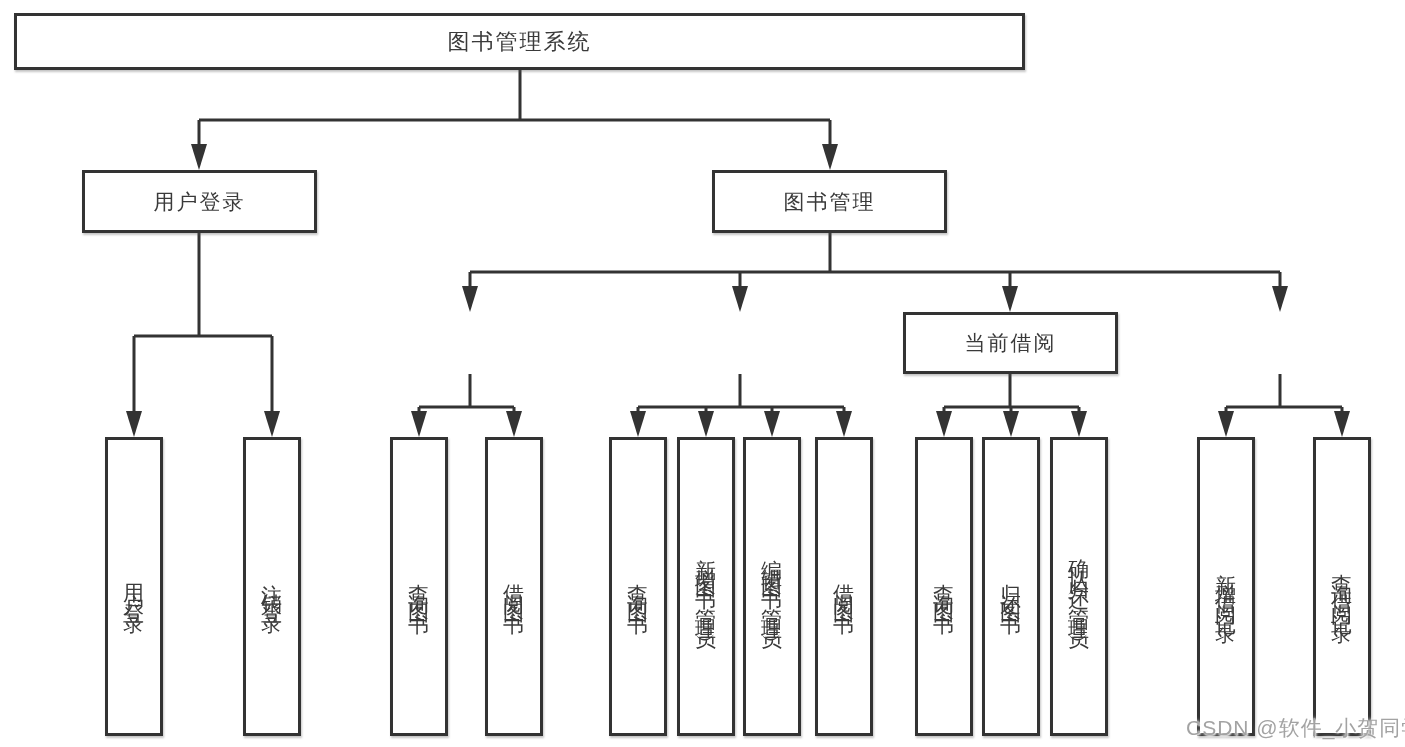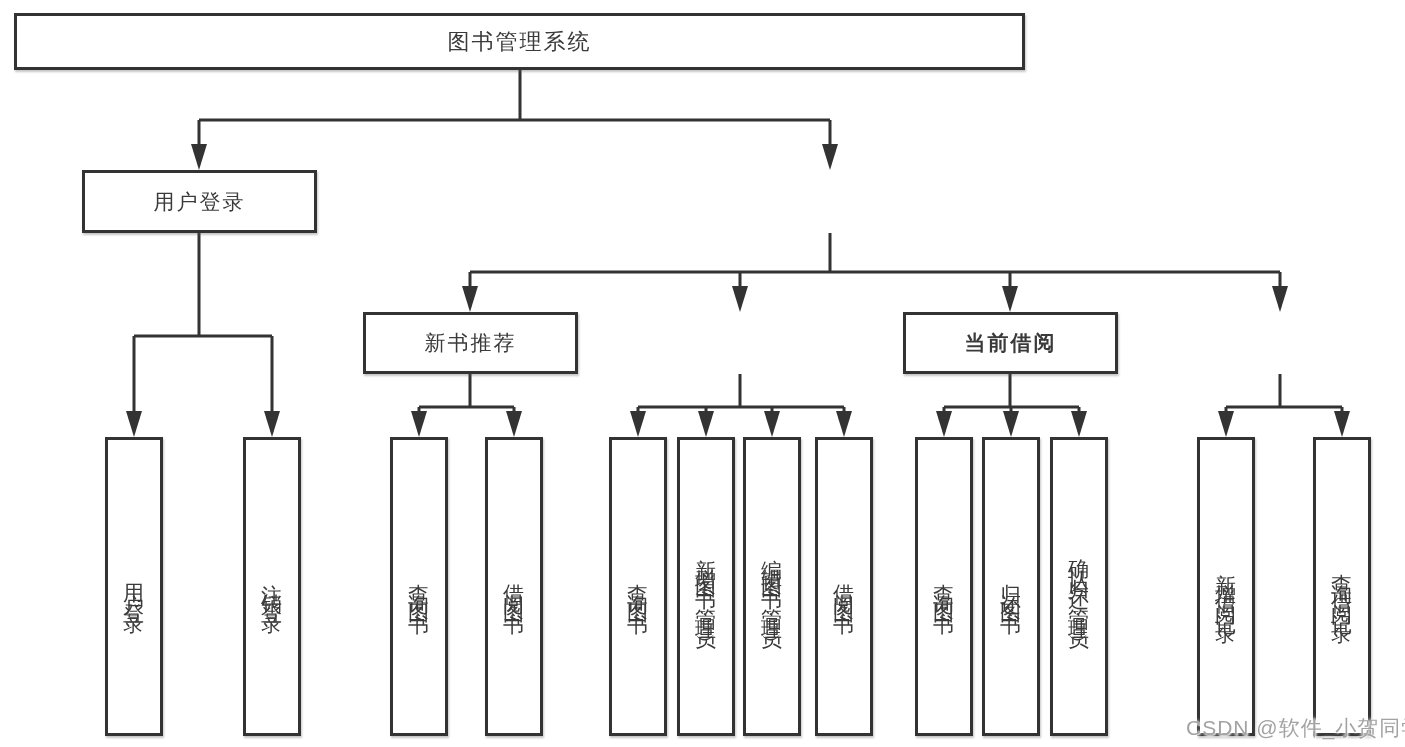--- a/index.html
+++ b/index.html
@@ -111,23 +111,23 @@
       <polygon points="1003,411 1019,411 1011,437"></polygon>
       <polygon points="1071,411 1087,411 1079,437"></polygon>
       <polygon points="1218,411 1234,411 1226,437"></polygon>
       <polygon points="1334,411 1350,411 1342,437"></polygon>
     </g>
   </svg>
 
   <div class="node hnode root">图书管理系统</div>
 
   <div class="node hnode lvl2" style="left:82px;">用户登录</div>
+  <div class="node hnode lvl2" style="left:712px;">图书管理</div>
 
-  <div class="node hnode lvl3" style="left:363px;">新书推荐</div>
-  <div class="node hnode lvl3" style="left:903px;font-weight:bold;">当前借阅</div>
+  <div class="node hnode lvl3" style="left:903px;">当前借阅</div>
 
   <div class="node leaf" style="left:105px;">
     <span>用户登录</span>
   </div>
   <div class="node leaf" style="left:243px;">
     <span>注销登录</span>
   </div>
 
   <div class="node leaf" style="left:390px;">
     <span>查询图书</span>

